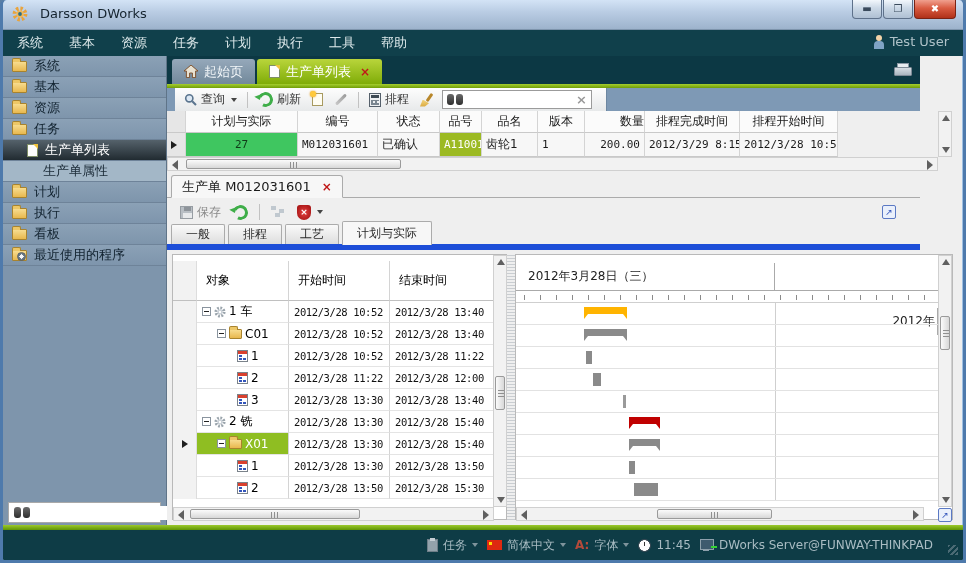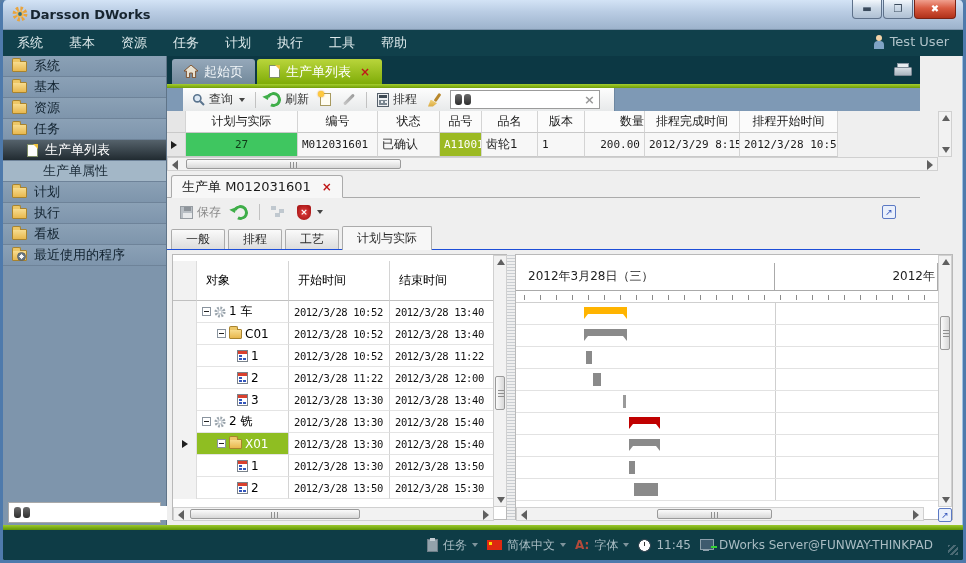--- a/index.html
+++ b/index.html
@@ -5,21 +5,21 @@
   * { margin:0; padding:0; box-sizing:border-box; }
   html,body { width:966px; height:563px; background:#5A7FA6; font-family:"DejaVu Sans", sans-serif; overflow:hidden; }
   #win { position:relative; width:966px; height:563px;
          background:#EFEFEF; border:3px solid #4E7AAC; border-top:none;
          border-radius:6px 6px 2px 2px; box-shadow: inset 0 0 0 1px #9FC0E2; }
 
   
   .titlebar { position:absolute; left:0; top:0; width:960px; height:30px;
     background:linear-gradient(#D3E3F5 0%, #BACDE4 40%, #9DB3CC 100%);
     border-radius:5px 5px 0 0; border-bottom:1px solid #7E94AC; }
-  .title-left { position:absolute; left:9px; top:6px; display:flex; align-items:center; gap:2px;font-weight:bold; }
+  .title-left { position:absolute; left:9px; top:6px; display:flex; align-items:flex-start; gap:12px; }
   .app-title { font-size:13px; color:#16242F; }
   .winbtns { position:absolute; right:7px; top:0; display:flex; }
   .winbtn { width:30px; height:19px; margin-left:1px; border:1px solid #5E718A; border-top:none;
     border-radius:0 0 4px 4px; background:linear-gradient(#F2F7FC, #CBD8E6 45%, #AFC0D3);
     color:#3A4A5C; font-size:10px; line-height:17px; text-align:center; }
   .winbtn.close { width:42px; background:linear-gradient(#F0A08E, #D95B41 45%, #B03119);
     border-color:#7A2314; color:#fff; font-weight:bold; }
 
   
   .menubar { position:absolute; left:0; top:30px; width:960px; height:26px; background:#10404B;
@@ -80,21 +80,21 @@
   .ico-home { width:14px; height:13px; flex:none; }
   .ico-printer { position:absolute; right:10px; top:7px; width:16px; height:13px; }
   .ico-printer::before { content:""; position:absolute; left:3px; top:0; width:10px; height:5px; background:#E8ECF0; border:1px solid #8A97A3; }
   .ico-printer::after { content:""; position:absolute; left:0; top:4px; width:16px; height:7px;
     background:linear-gradient(#D7DDE3,#AAB5BF); border:1px solid #7E8A96; border-radius:1px; }
   .green-line { position:absolute; left:0; top:28px; width:100%; height:4px;
     background:linear-gradient(#A5CE2F,#6F9D06); }
 
   
   .toolbar { position:absolute; left:0; top:32px; width:100%; height:23px; background:#7E99B5; }
-  .toolbar-items { position:absolute; left:16px; top:0; width:432px; height:23px;
+  .toolbar-items { position:absolute; left:8px; top:0; width:432px; height:23px;
     background:linear-gradient(#FDFDFD,#E7E9EA); border-right:1px solid #6D87A1;
     display:flex; align-items:center; padding:0 6px; gap:5px; font-size:12px; color:#333; }
   .tb-btn { display:flex; align-items:center; gap:4px; padding:2px 3px; border-radius:2px; }
   .tb-sep { width:1px; height:16px; background:#C2C2C2; margin:0 2px; }
   .dd-arrow { width:0; height:0; border-top:4px solid #444; border-left:3px solid transparent;
     border-right:3px solid transparent; margin-left:2px; }
   .tb-search { width:150px; height:19px; background:#fff; border:1px solid #9B9B9B;
     display:flex; align-items:center; gap:4px; padding:0 4px; }
   .tb-search input { flex:1; min-width:10px; border:none; outline:none; font-size:12px; }
   .ico-newdoc { width:11px; height:13px; background:#FFFDF2; border:1px solid #A89A60; position:relative; }
@@ -172,21 +172,21 @@
   .ico-flow::before { content:""; position:absolute; left:0; top:0; width:5px; height:4px; background:#8899AA;
     box-shadow:8px 3px 0 #8899AA, 4px 7px 0 #8899AA; }
   .ico-shield { width:14px; height:15px; background:radial-gradient(#E44040,#9C0E0E);
     border-radius:3px 3px 7px 7px; color:#fff; font-size:9px; font-weight:bold;
     display:flex; align-items:center; justify-content:center; }
   .ico-extlink { width:14px; height:14px; border:1px solid #5B79C4; background:#EAF0FB; color:#3355BB;
     font-size:9px; line-height:12px; text-align:center; border-radius:2px; }
   .detail-toolbar .right-ico { position:absolute; right:24px; top:7px; }
 
   .detail-tabs { position:relative; height:24px; padding-left:4px; display:flex; align-items:flex-end; gap:3px;
-    border-bottom:1px solid #1d4ed8; }
+    border-bottom:6px solid #1d4ed8; }
   .dtab { height:20px; padding:0 14px; font-size:12px; color:#2A2A2A; display:flex; align-items:center;
     background:linear-gradient(#FAFAFA,#DDDDDD); border:1px solid #ABABAB; border-bottom:none;
     border-radius:2px 2px 0 0; }
   .dtab.active { height:24px; background:#F7F7F7; position:relative; z-index:2; margin-bottom:-1px; }
 
   .detail-content { position:absolute; left:0; top:80px; width:100%; height:276px; background:#EFEFEF; }
 
   
   .tree { position:absolute; left:5px; top:2px; width:335px; height:266px; background:#FFFFFF;
     border:1px solid #B9B9B9; font-size:12px; }
@@ -221,21 +221,21 @@
     background:repeating-linear-gradient(0deg,#C9CDD1 0 1px,#EFEFEF 1px 3px); }
 
   
   .gantt { position:absolute; left:348px; top:2px; width:438px; height:266px; background:#FFFFFF;
     border:1px solid #B9B9B9; }
   .gantt-body { position:absolute; left:0; top:0; width:422px; height:252px; overflow:hidden; }
   .ghead { position:absolute; left:0; top:8px; width:100%; height:28px; border-bottom:1px solid #AAAAAA; display:flex; }
   .ghead-sec { height:100%; display:flex; align-items:center; font-size:12px; color:#222;
     border-right:1px solid #AAAAAA; overflow:hidden; }
   .ghead-sec.s1 { width:259px; padding-left:12px; flex:none; }
-  .ghead-sec.s2 { width:163px; flex:none; justify-content:flex-end; padding-right:2px; }
+  .ghead-sec.s2 { width:163px; flex:none; justify-content:flex-end; padding-right:2px;margin-top:45px; }
   .gticks { position:absolute; left:0; top:36px; width:100%; height:12px; border-bottom:1px solid #CFCFCF; }
   .gtick { position:absolute; bottom:2px; width:1px; height:5px; background:#8A8A8A; }
   .grows { position:absolute; left:0; top:48px; width:100%; height:198px; }
   .grow { position:relative; height:22px; border-bottom:1px solid #E2E2E2; }
   .gdivider { position:absolute; left:259px; top:0; width:1px; height:198px; background:#CFCFCF; }
   .gbar { position:absolute; }
   .gbar.summary { top:4px; height:7px; }
   .gbar.summary::before, .gbar.summary::after { content:""; position:absolute; top:7px; width:0; height:0;
     border-top:5px solid; border-top-color:inherit; }
   .gbar.summary::before { left:0; border-top:5px solid currentColor; border-right:4px solid transparent; }

